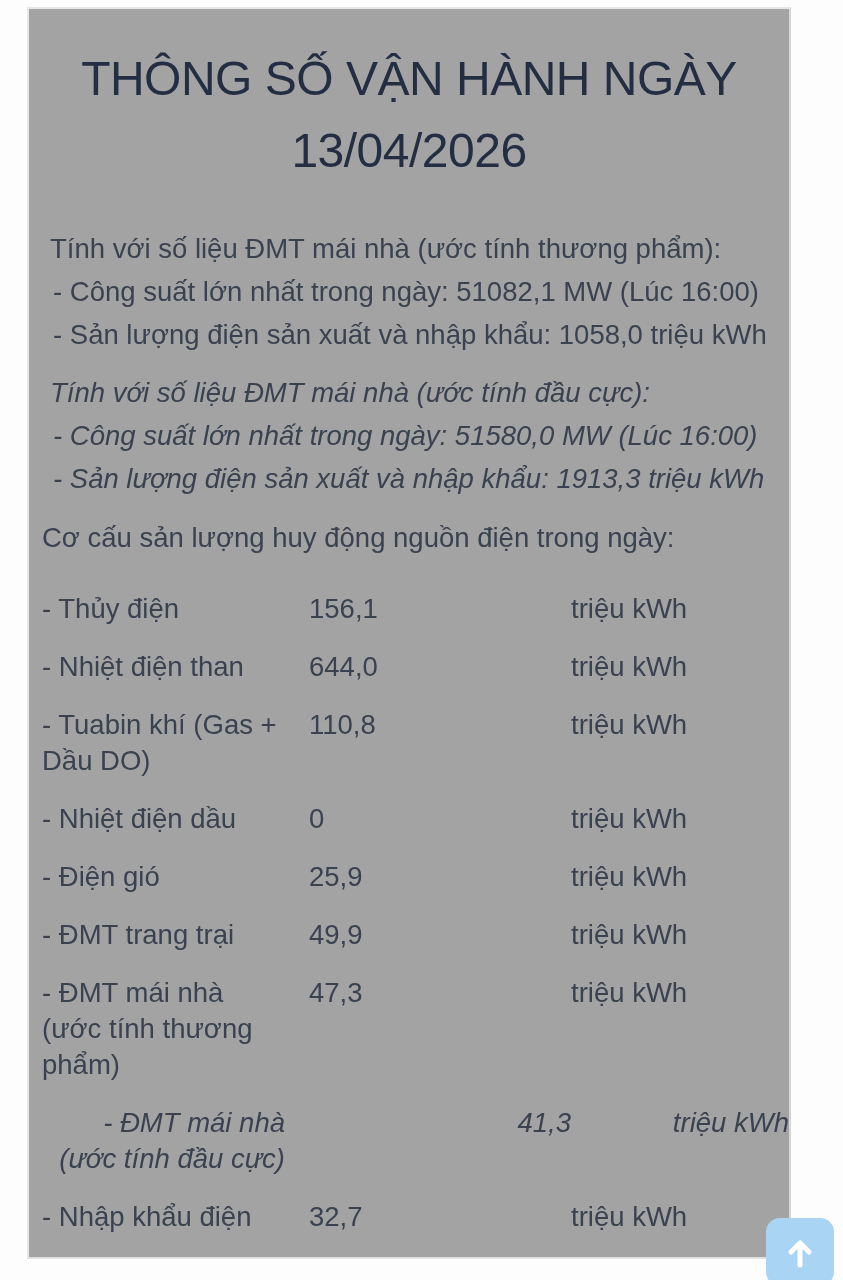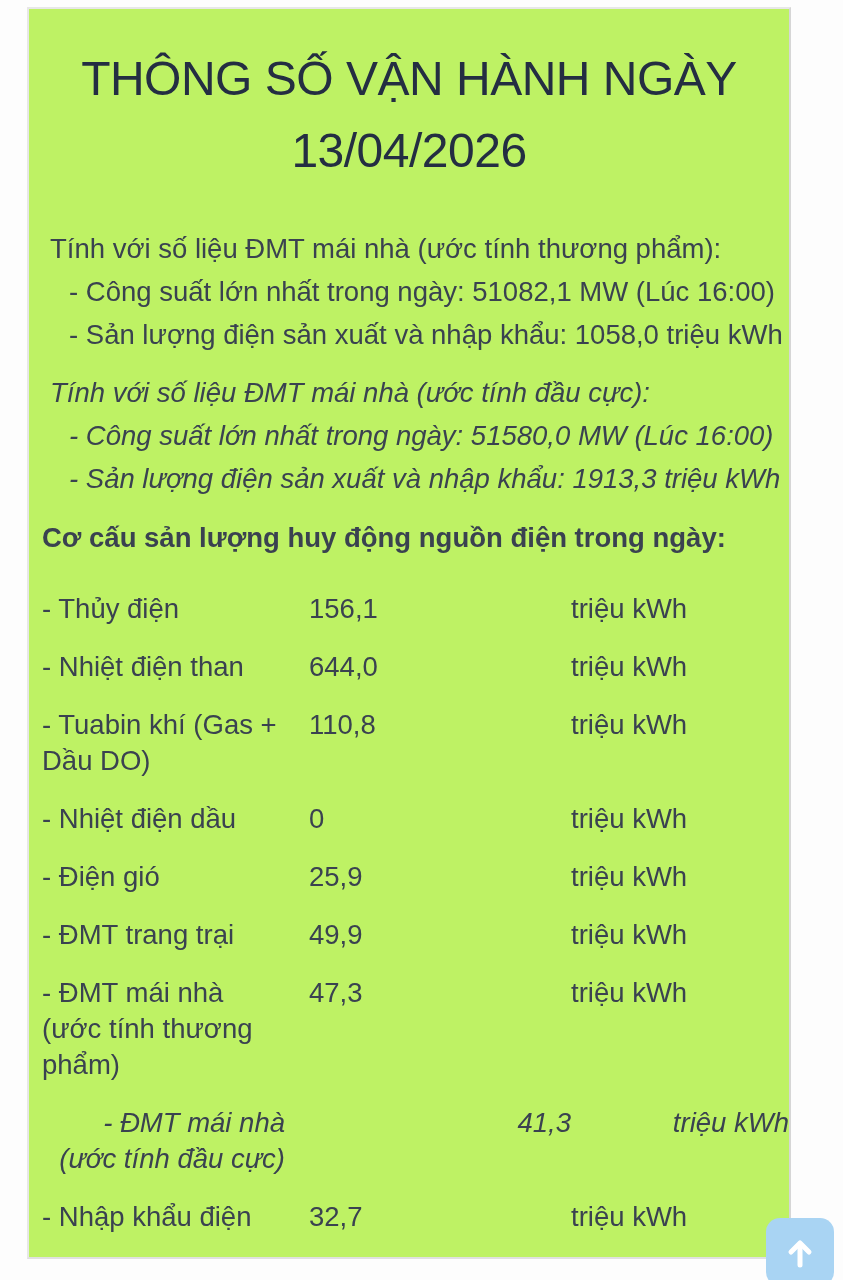--- a/index.html
+++ b/index.html
@@ -7,51 +7,50 @@
     width: 843px; height: 1280px;
     background: #fdfdfd;
     overflow: hidden;
     font-family: "Liberation Sans", "DejaVu Sans", sans-serif;
     position: relative;
   }
   .content-box {
     position: absolute;
     left: 27px; top: 7px;
     width: 764px; height: 1252px;
-    background: #bef264;
+    background: #a3a3a3;
     border: 2px solid #e7e7e7;
     border-right-color: #d6d6d6;
     border-bottom-color: #e0e0e0;
     overflow: hidden;
   }
   .page-title {
     margin-top: 34px;
     text-align: center;
     color: #242e42;
     font-size: 48px;
     line-height: 72px;
     font-weight: 400;
     letter-spacing: -0.5px;
   }
   .intro {
     margin-top: 40px;
     color: #3a4250;
     font-size: 27.5px;
   }
   .intro p { line-height: 43px; padding-left: 21px; }
-  .intro p.sub { padding-left: 40px; }
+  .intro p.sub { padding-left: 24px; }
   .intro-block.italic p { font-style: italic; }
   .intro-block + .intro-block { margin-top: 15px; }
   .table-heading {
     margin-top: 18px;
     padding-left: 13px;
     color: #3a4250;
     font-size: 27.5px;
     line-height: 40px;
-    font-weight: bold;
   }
   .gen-table { margin-top: 22px; }
   .gen-row {
     display: grid;
     grid-template-columns: 267px 262px 1fr;
     padding: 11px 0 11px 13px;
     color: #3a4250;
     font-size: 27.5px;
     line-height: 36px;
   }

